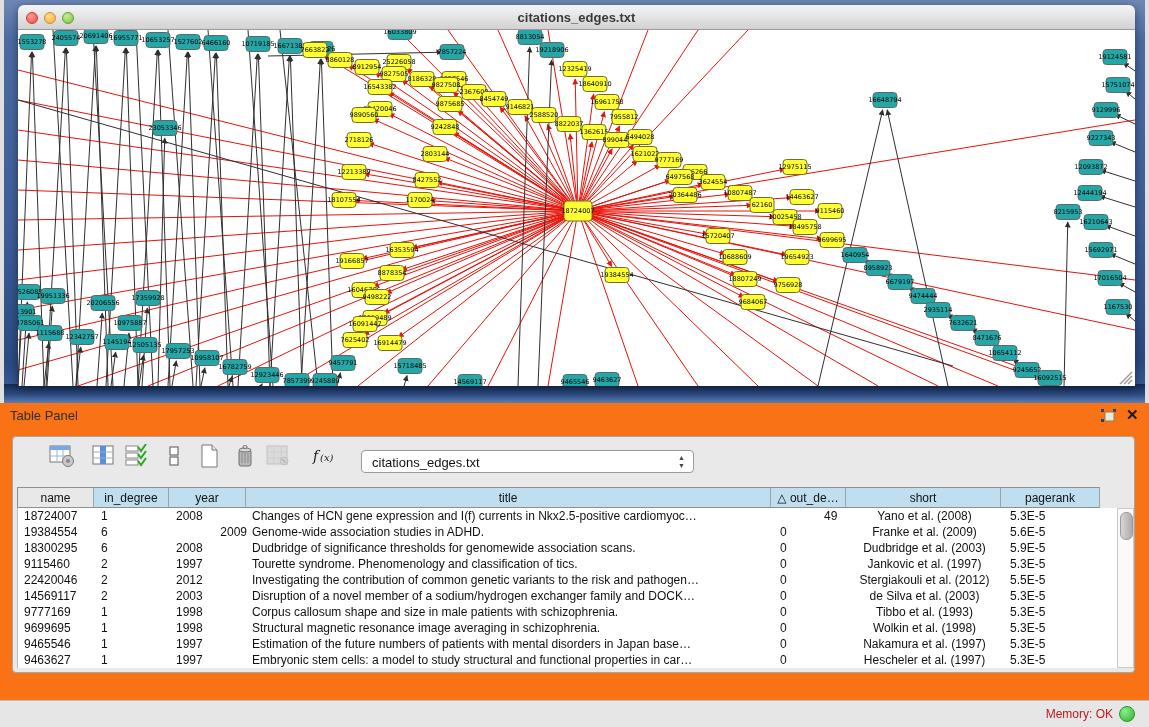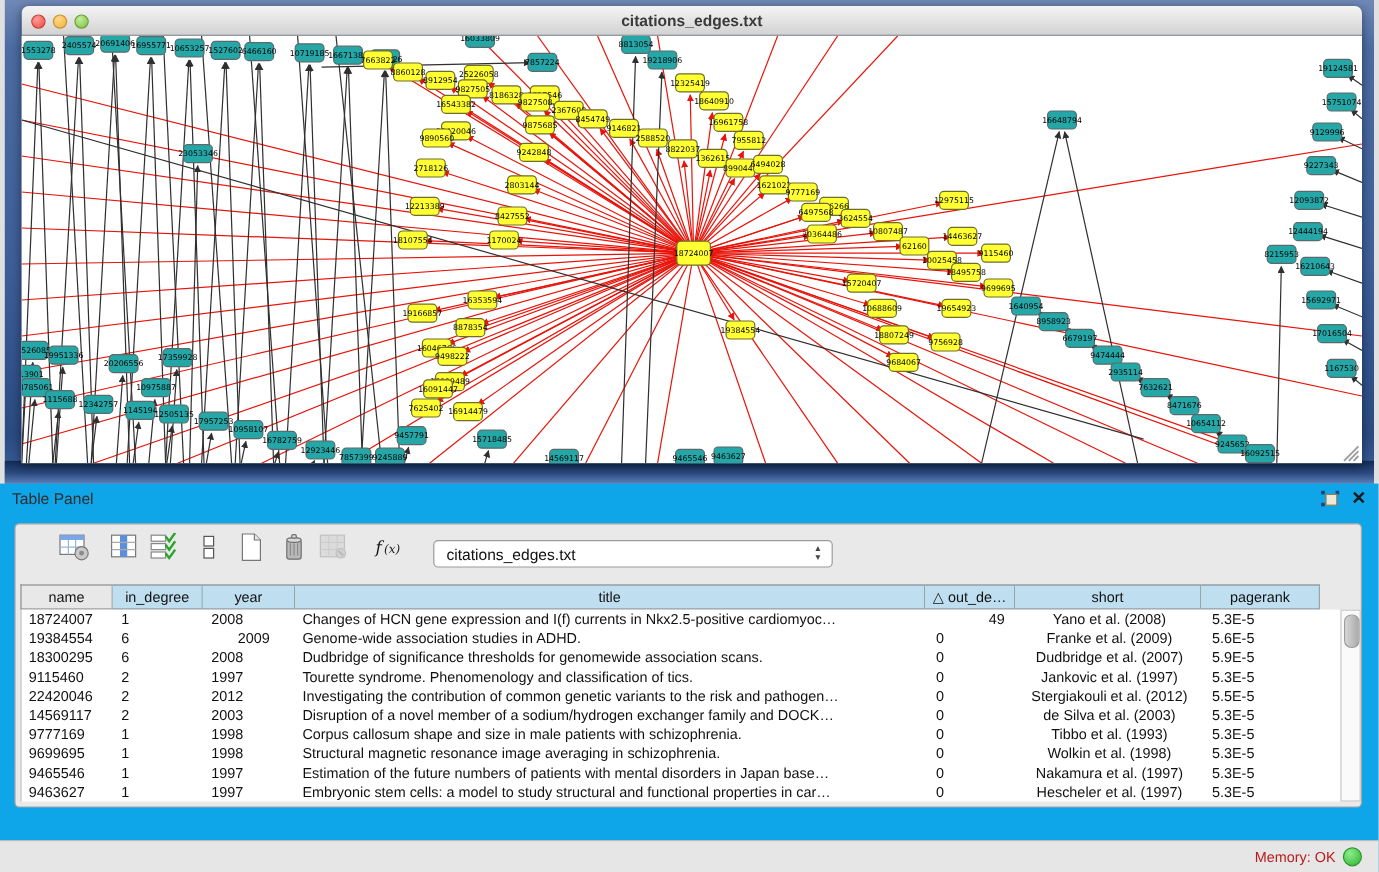--- a/index.html
+++ b/index.html
@@ -15,21 +15,21 @@
     box-shadow:0 2px 8px rgba(0,0,0,.45);}
   #gtitle{position:absolute;left:0;top:0;width:100%;height:25px;border-radius:6px 6px 0 0;
     background:linear-gradient(180deg,#f5f5f5,#d2d2d2);border-bottom:1px solid #9a9a9a;box-sizing:border-box;}
   #gtitle .ttl{position:absolute;left:0;right:0;top:5px;text-align:center;font-size:13px;font-weight:bold;color:#3a3a3a;}
   .light{position:absolute;top:7px;width:12px;height:12px;border-radius:50%;box-sizing:border-box;}
   #light-close{left:8px;background:radial-gradient(circle at 35% 30%,#ff9d97,#ee4b40);border:1px solid #c83b32;}
   #light-min{left:26px;background:radial-gradient(circle at 35% 30%,#ffd98a,#f5b13c);border:1px solid #c8912c;}
   #light-zoom{left:44px;background:radial-gradient(circle at 35% 30%,#c4ed9a,#7cbf3f);border:1px solid #65a02f;}
   #gcanvas{position:absolute;left:0;top:25px;width:1117px;height:356px;background:#ffffff;overflow:hidden;}
   
-  #tpanel{position:absolute;left:0;top:403px;width:1149px;height:324px;background:#0ea5e9;}
+  #tpanel{position:absolute;left:0;top:403px;width:1149px;height:324px;background:#f97316;}
   #tpanel-header{position:absolute;left:0;top:0;width:100%;height:26px;}
   #tpanel-title{position:absolute;left:10px;top:5px;font-size:13px;color:#2e2e2e;}
   #float-btn{position:absolute;left:1100px;top:5px;width:18px;height:16px;cursor:pointer;}
   #close-btn{position:absolute;left:1126px;top:3px;width:16px;height:18px;font-size:15px;font-weight:bold;color:#1a1a1a;cursor:pointer;}
   #panel-box{position:absolute;left:12px;top:33px;width:1123px;height:237px;background:#e9e9e9;
     border:1px solid #a6a6a6;border-radius:4px;box-sizing:border-box;}
   
   #toolbar{position:absolute;left:0;top:0;width:100%;height:42px;}
   .tool-btn{position:absolute;top:7px;width:28px;height:28px;cursor:pointer;}
   #combo{position:absolute;left:348px;top:13px;width:333px;height:23px;background:#ffffff;border:1px solid #9b9b9b;
@@ -604,33 +604,33 @@
             <div class="tcell" style="left: 77px; width: 75px; text-align: left; padding-left: 6px;">1</div>
             <div class="tcell" style="left: 152px; width: 77px; text-align: left; padding-left: 6px;">2008</div>
             <div class="tcell" style="left: 229px; width: 525px; text-align: left; padding-left: 5px;">Changes of HCN gene expression and I(f) currents in Nkx2.5-positive cardiomyoc…</div>
             <div class="tcell" style="left: 754px; width: 75px; text-align: left; padding-left: 8px; margin-left: 44px;">49</div>
             <div class="tcell" style="left: 829px; width: 155px; text-align: center; padding-left: 0px;">Yano et al. (2008)</div>
             <div class="tcell" style="left: 984px; width: 99px; text-align: left; padding-left: 8px;">5.3E-5</div>
           </div>
           <div class="trow" style="top: 16px;">
             <div class="tcell" style="left: 0px; width: 77px; text-align: left; padding-left: 6px;">19384554</div>
             <div class="tcell" style="left: 77px; width: 75px; text-align: left; padding-left: 6px;">6</div>
-            <div class="tcell" style="left: 152px; width: 77px; text-align: center; padding-left: 6px;">2009</div>
+            <div class="tcell" style="left: 152px; width: 77px; text-align: right; padding-left: 6px;">2009</div>
             <div class="tcell" style="left: 229px; width: 525px; text-align: left; padding-left: 5px;">Genome-wide association studies in ADHD.</div>
             <div class="tcell" style="left: 754px; width: 75px; text-align: left; padding-left: 8px;">0</div>
             <div class="tcell" style="left: 829px; width: 155px; text-align: center; padding-left: 0px;">Franke et al. (2009)</div>
             <div class="tcell" style="left: 984px; width: 99px; text-align: left; padding-left: 8px;">5.6E-5</div>
           </div>
           <div class="trow" style="top: 32px;">
             <div class="tcell" style="left: 0px; width: 77px; text-align: left; padding-left: 6px;">18300295</div>
             <div class="tcell" style="left: 77px; width: 75px; text-align: left; padding-left: 6px;">6</div>
             <div class="tcell" style="left: 152px; width: 77px; text-align: left; padding-left: 6px;">2008</div>
             <div class="tcell" style="left: 229px; width: 525px; text-align: left; padding-left: 5px;">Dudbridge of significance thresholds for genomewide association scans.</div>
             <div class="tcell" style="left: 754px; width: 75px; text-align: left; padding-left: 8px;">0</div>
-            <div class="tcell" style="left: 829px; width: 155px; text-align: center; padding-left: 0px;">Dudbridge et al. (2007)</div>
+            <div class="tcell" style="left: 829px; width: 155px; text-align: center; padding-left: 0px;">Dudbridge et al. (2003)</div>
             <div class="tcell" style="left: 984px; width: 99px; text-align: left; padding-left: 8px;">5.9E-5</div>
           </div>
           <div class="trow" style="top: 48px;">
             <div class="tcell" style="left: 0px; width: 77px; text-align: left; padding-left: 6px;">9115460</div>
             <div class="tcell" style="left: 77px; width: 75px; text-align: left; padding-left: 6px;">2</div>
             <div class="tcell" style="left: 152px; width: 77px; text-align: left; padding-left: 6px;">1997</div>
             <div class="tcell" style="left: 229px; width: 525px; text-align: left; padding-left: 5px;">Tourette syndrome. Phenomenology and classification of tics.</div>
             <div class="tcell" style="left: 754px; width: 75px; text-align: left; padding-left: 8px;">0</div>
             <div class="tcell" style="left: 829px; width: 155px; text-align: center; padding-left: 0px;">Jankovic et al. (1997)</div>
             <div class="tcell" style="left: 984px; width: 99px; text-align: left; padding-left: 8px;">5.3E-5</div>

